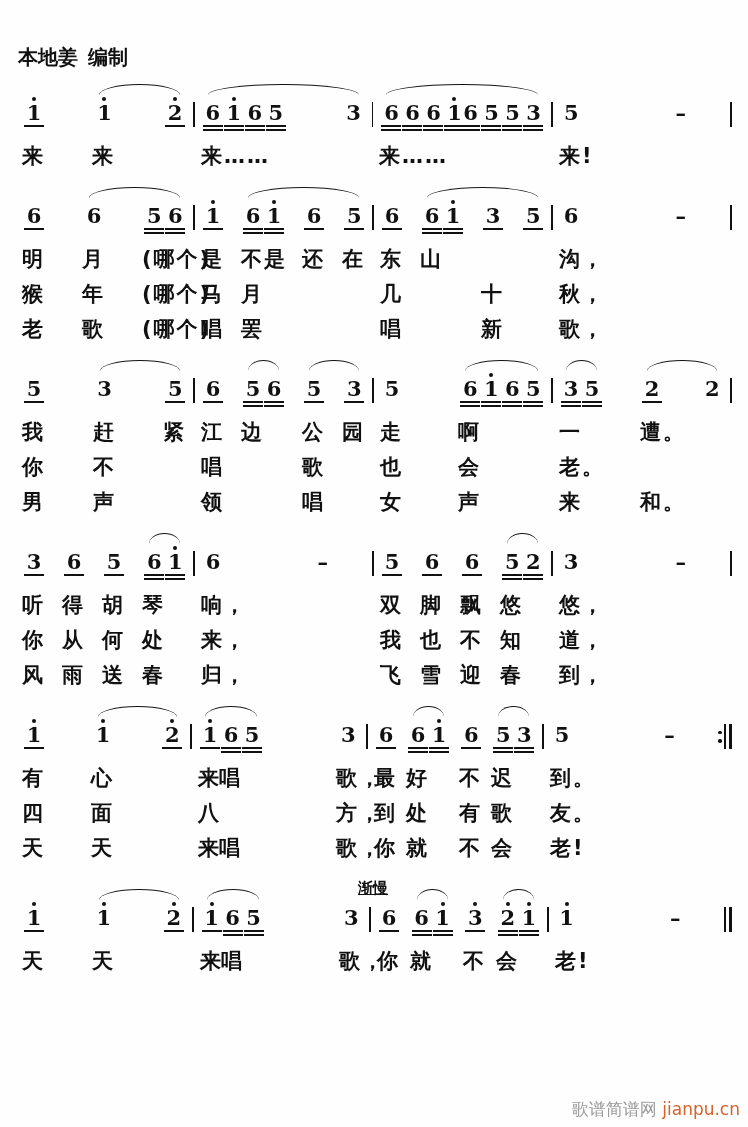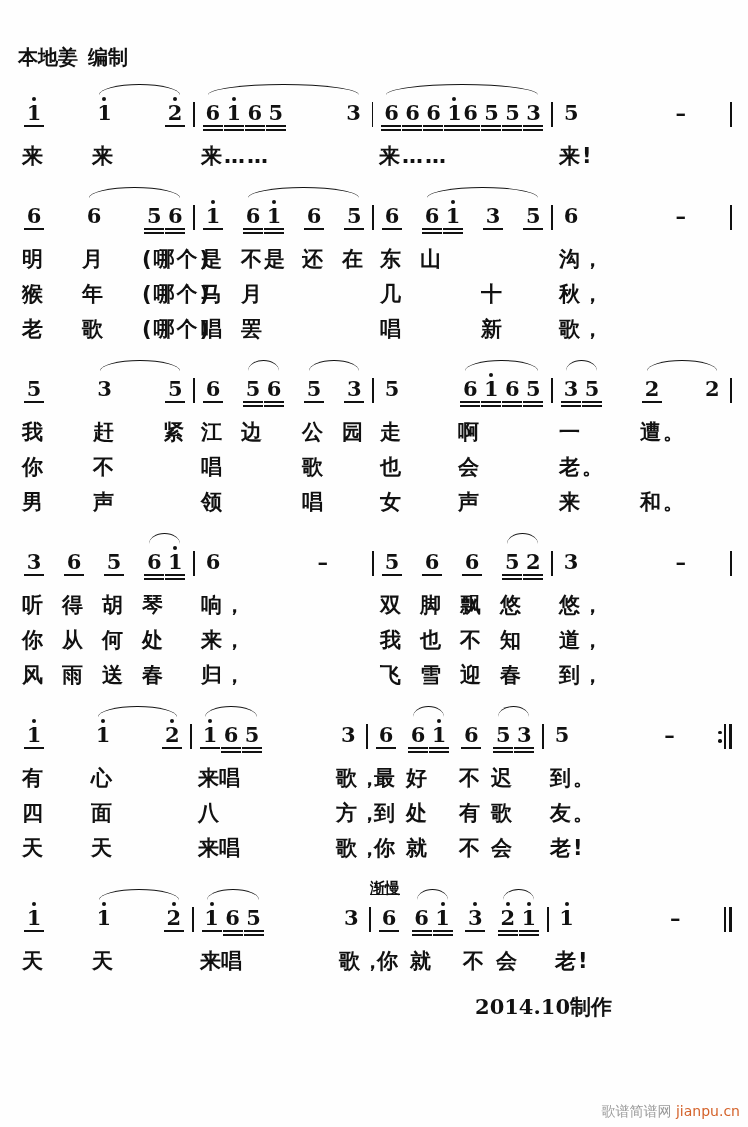--- a/index.html
+++ b/index.html
@@ -43,21 +43,21 @@
   .rdots i + i { margin-top:5px; }
   .slur { position:absolute; height:10px; border-top:1.7px solid #111;
     border-radius:50% 50% 0 0 / 100% 100% 0 0; }
   .mark { position:absolute; top:-7px; font-size:15px; font-weight:bold;
     font-family:"DejaVu Sans", sans-serif; }
   .lyric-row { position:relative; height:35px; }
   .syll { position:absolute; top:3px; font-size:21px; font-weight:600; white-space:nowrap;
     letter-spacing:2px; font-family:"DejaVu Sans", sans-serif; }
   .footer-date { margin-top:14px; text-align:right; padding-right:122px;
     font-size:21px; font-weight:bold; font-family:"DejaVu Serif", serif; }
-  .watermark { position:absolute; right:8px; bottom:6px; font-size:14px;
+  .watermark { position:absolute; right:8px; bottom:6px; font-size:17px;
     font-family:"DejaVu Sans", sans-serif; }
   .wm-site { color:#9a9a9a; }
   .wm-url { color:#d4622a; }
 </style>
 </head>
 <body>
 
 <div class="page">
   <div class="meta">
     <span>本地姜  编制</span>
@@ -1012,22 +1012,21 @@
           <span class="syll" style="left: 363px;">你</span>
           <span class="syll" style="left: 396px;">就</span>
           <span class="syll" style="left: 449px;">不</span>
           <span class="syll" style="left: 482px;">会</span>
           <span class="syll" style="left: 541px;">老!</span>
         </div>
         <div class="slur" style="left: 85px; width: 80px; top: 3px;"></div>
         <div class="slur" style="left: 193px; width: 52px; top: 3px;"></div>
         <div class="slur" style="left: 403px; width: 31px; top: 3px;"></div>
         <div class="slur" style="left: 489px; width: 31px; top: 3px;"></div>
-        <div class="mark" style="left: 356px; text-decoration: underline;">渐慢</div>
+        <div class="mark" style="left: 344px; text-decoration: underline;">渐慢</div>
       </div>
     </div>
-  <div class="footer-date">2014.10制作</div>
 </div>
 
 <div class="watermark">
   <span class="wm-site">歌谱简谱网</span>
   <span class="wm-url">jianpu.cn</span>
 </div>
 
 </body></html>

